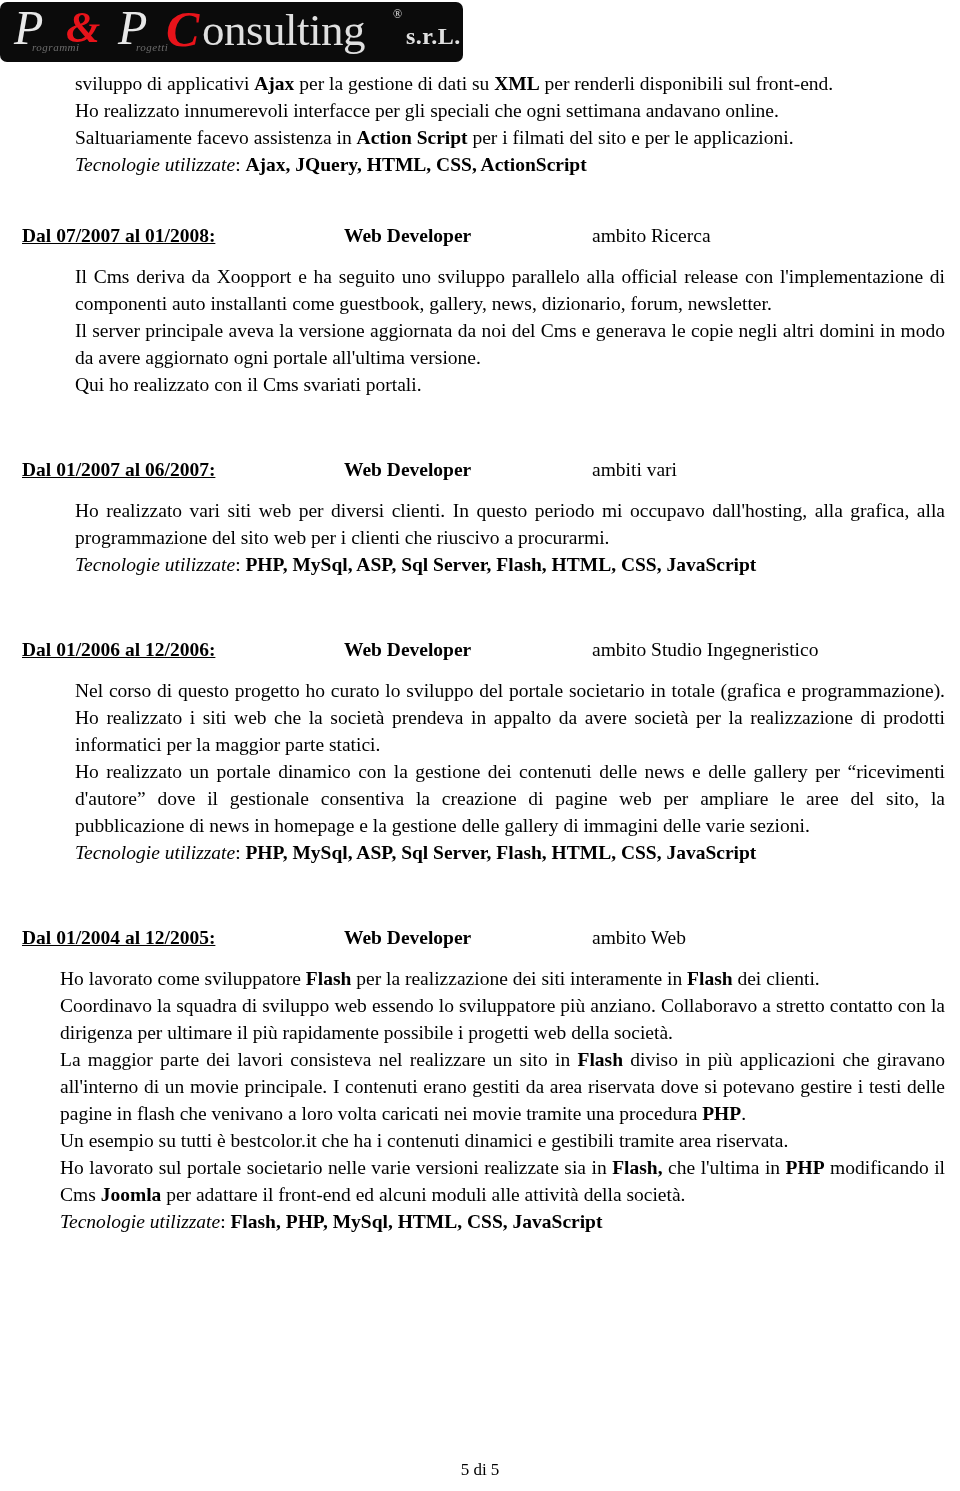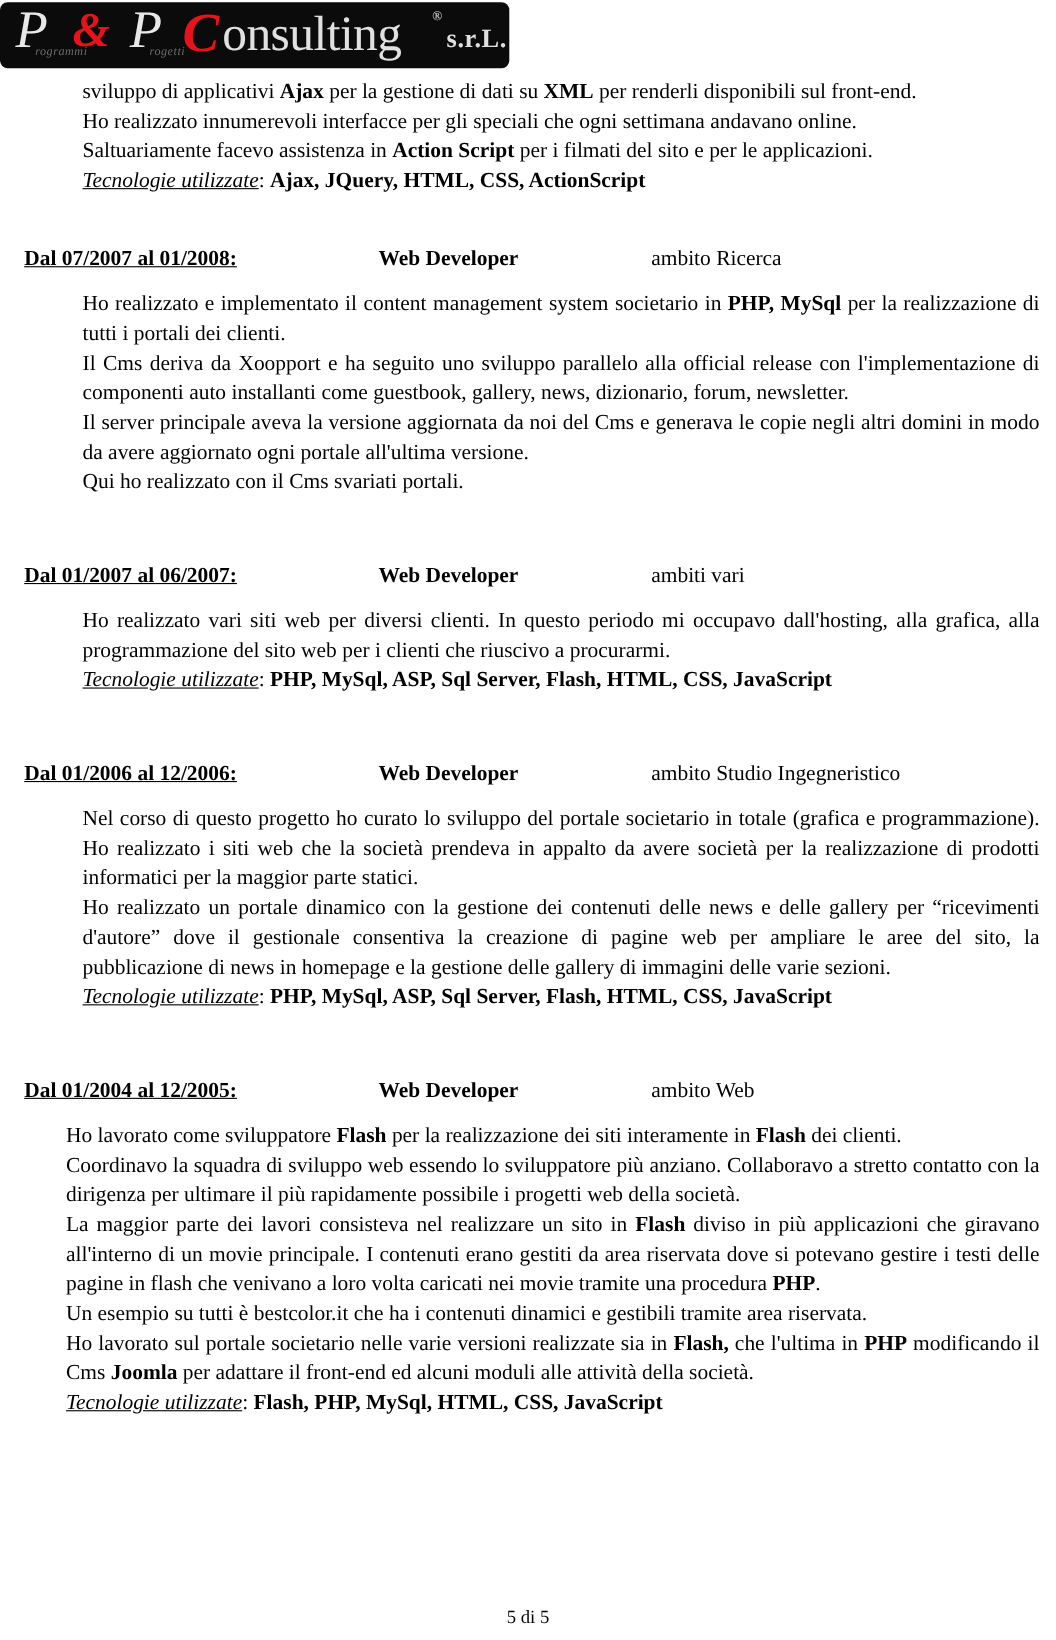--- a/index.html
+++ b/index.html
@@ -105,21 +105,20 @@
   .para b { font-weight: 700; }
 
   .tech-line {
     margin: 0;
     padding: 0 15px 0 75px;
     font-size: 19.5px;
     line-height: 27px;
   }
   .tech-label {
     font-style: italic;
-    text-decoration: underline;
     margin-top: 16px;
   }
   .tech-list { font-weight: 700; }
 
   .job-head {
     margin: 0;
     padding: 0 15px 0 22px;
     font-size: 19.5px;
     line-height: 27px;
     position: relative;
@@ -182,21 +181,20 @@
   <p class="tech-line"><span class="tech-label">Tecnologie utilizzate</span><span>: </span><span class="tech-list">Ajax, JQuery, HTML, CSS, ActionScript</span></p>
 
   <div class="spacer-lg"></div>
 
   <div class="job-head">
     <span class="job-dates">Dal 07/2007 al 01/2008:</span>
     <span class="job-role">Web Developer</span>
     <span class="job-scope">ambito Ricerca</span>
   </div>
   <div class="spacer-sm"></div>
-  <p class="para j"><span>Ho realizzato e implementato il content management system societario in </span><b>PHP, MySql</b><span> per la realizzazione di tutti i portali dei clienti.</span></p>
   <p class="para j">Il Cms deriva da Xoopport e ha seguito uno sviluppo parallelo alla official release con l'implementazione di componenti auto installanti come guestbook, gallery, news, dizionario, forum, newsletter.</p>
   <p class="para j">Il server principale aveva la versione aggiornata da noi del Cms e generava le copie negli altri domini in modo da avere aggiornato ogni portale all'ultima versione.</p>
   <p class="para j">Qui ho realizzato con il Cms svariati portali.</p>
 
   <div class="spacer-xl"></div>
 
   <div class="job-head">
     <span class="job-dates">Dal 01/2007 al 06/2007:</span>
     <span class="job-role">Web Developer</span>
     <span class="job-scope">ambiti vari</span>

